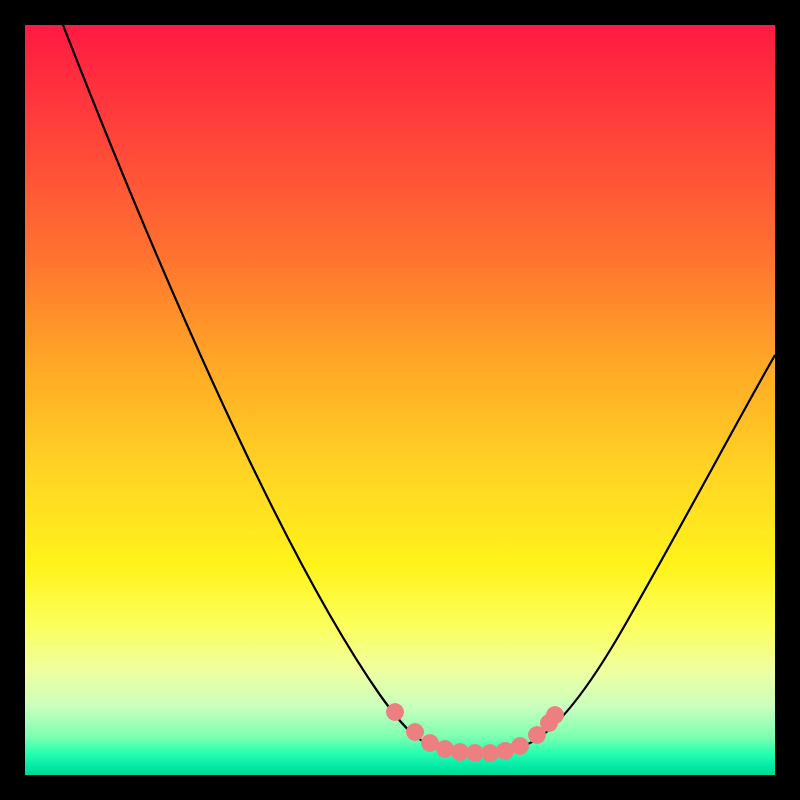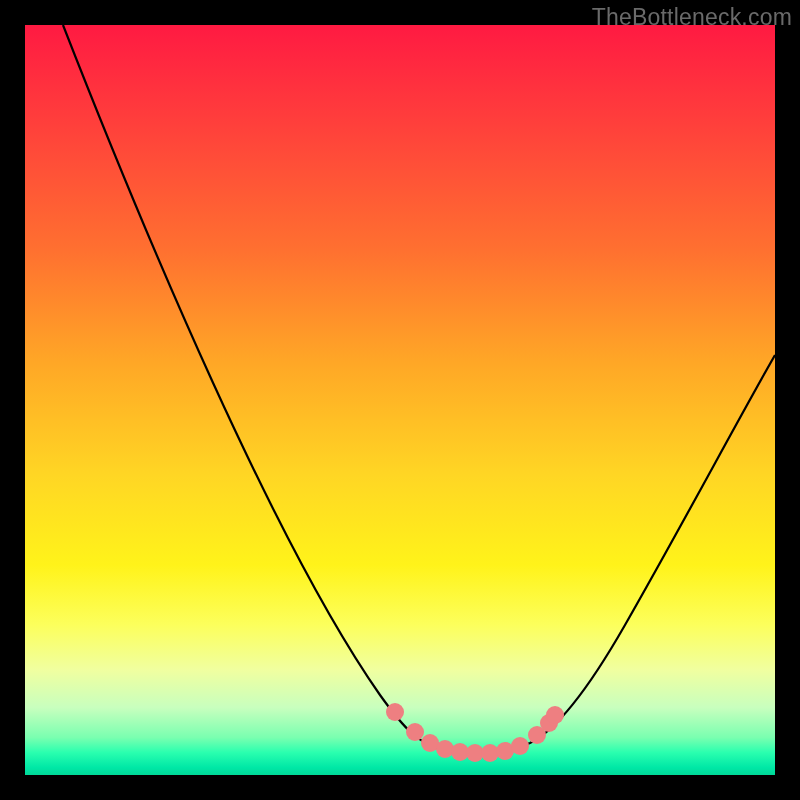--- a/index.html
+++ b/index.html
@@ -76,14 +76,13 @@
         <circle cx="450" cy="728" r="9"></circle>
         <circle cx="465" cy="728" r="9"></circle>
         <circle cx="480" cy="726" r="9"></circle>
         <circle cx="495" cy="721" r="9"></circle>
         <circle cx="512" cy="710" r="9"></circle>
         <circle cx="524" cy="698" r="9"></circle>
         <circle cx="530" cy="690" r="9"></circle>
       </g>
     </svg>
   </div>
-  <div class="watermark">TheBottleneck.com</div>
 </div>
 
 </body></html>

